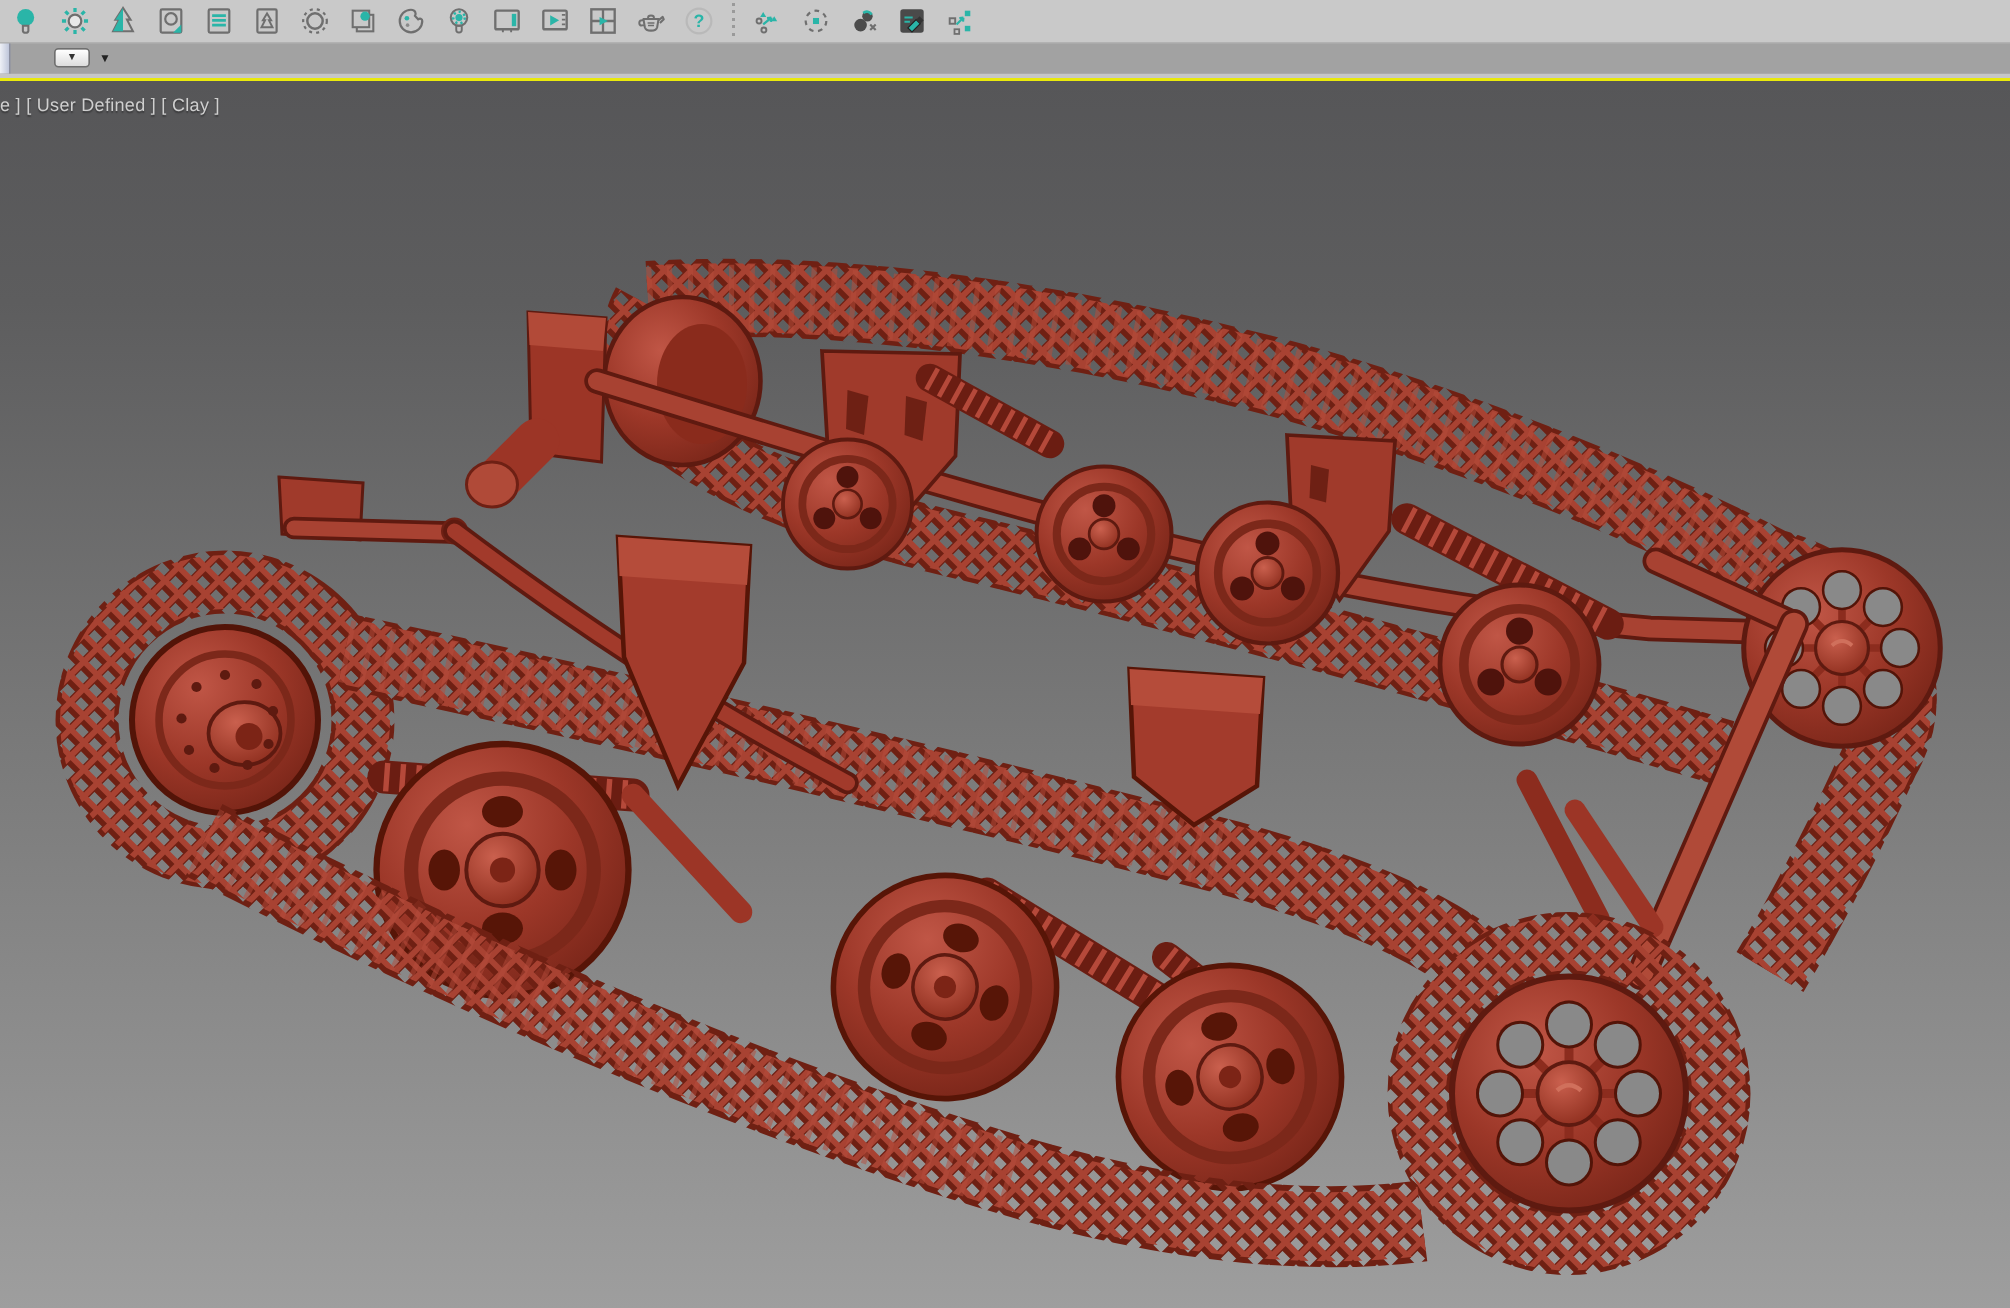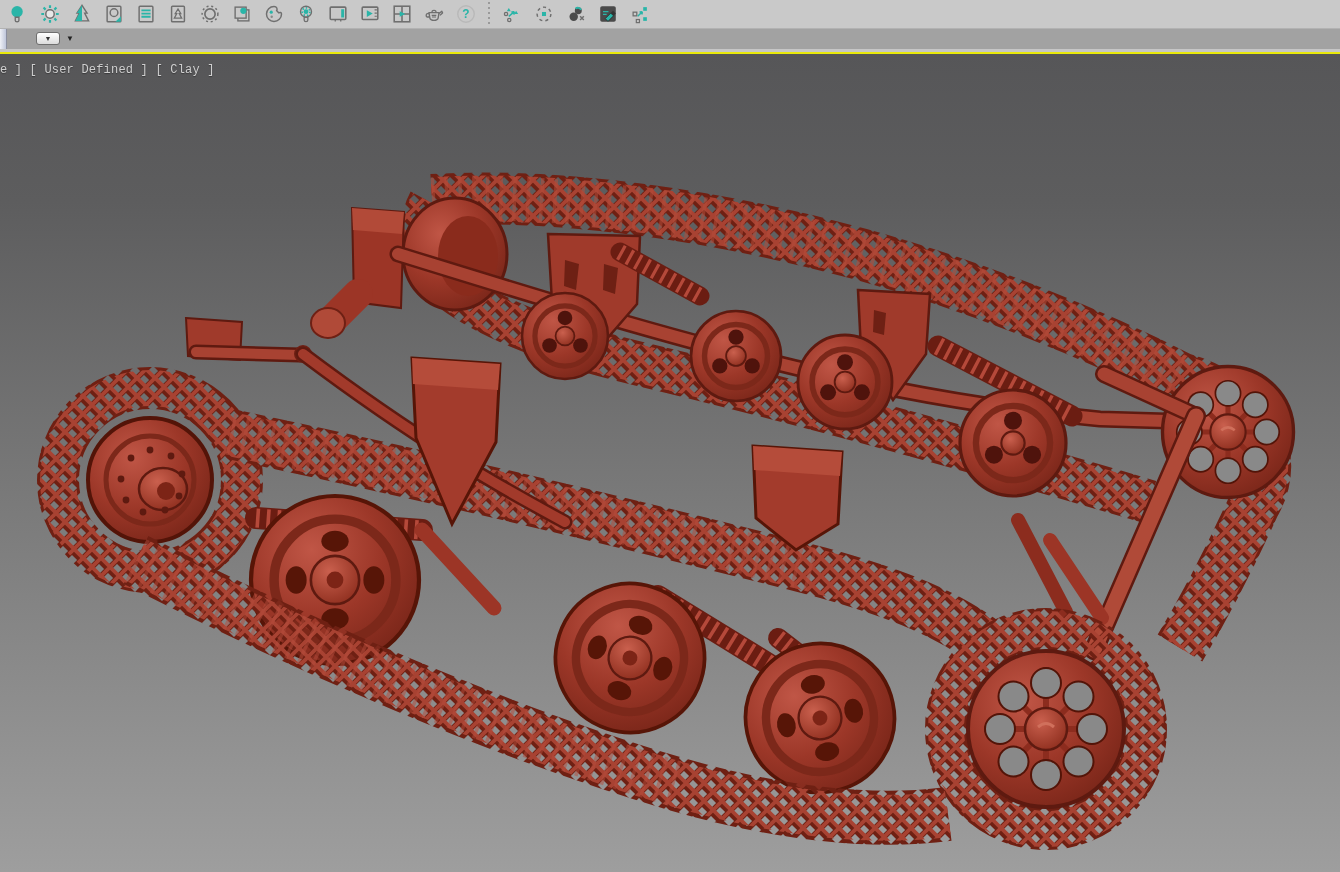--- a/index.html
+++ b/index.html
@@ -25,21 +25,21 @@
     font-size:7px;line-height:12px;text-align:center;color:#333;cursor:pointer;padding:0;}
   .qb-caret{position:absolute;left:66px;top:5px;font-size:8px;color:#222;cursor:pointer;
     background:none;border:none;padding:0;line-height:10px;}
   .strip{height:3px;background:#c6c6c6;flex:0 0 auto;}
   .active-border{height:2px;background:#e9e90c;flex:0 0 auto;}
 
   
   .viewport{position:relative;flex:1 1 auto;
     background:linear-gradient(#565658 0%,#5d5d5e 18%,#7a7a7a 55%,#9e9e9e 100%);}
   .vp-label{position:absolute;left:0px;top:9px;color:#cfcfcf;font-size:12px;
-    letter-spacing:.2px;text-shadow:0 1px 1px rgba(0,0,0,.35);user-select:none;font-family:Liberation Mono, monospace;}
+    letter-spacing:.2px;text-shadow:0 1px 1px rgba(0,0,0,.35);user-select:none;}
   .scene{position:absolute;left:0;top:0;width:1340px;height:820px;}
 </style>
 </head>
 <body>
 
 <div class="app">
 
   <div class="toolbar">
     <button class="tbtn">
         <svg viewBox="0 0 24 24">

